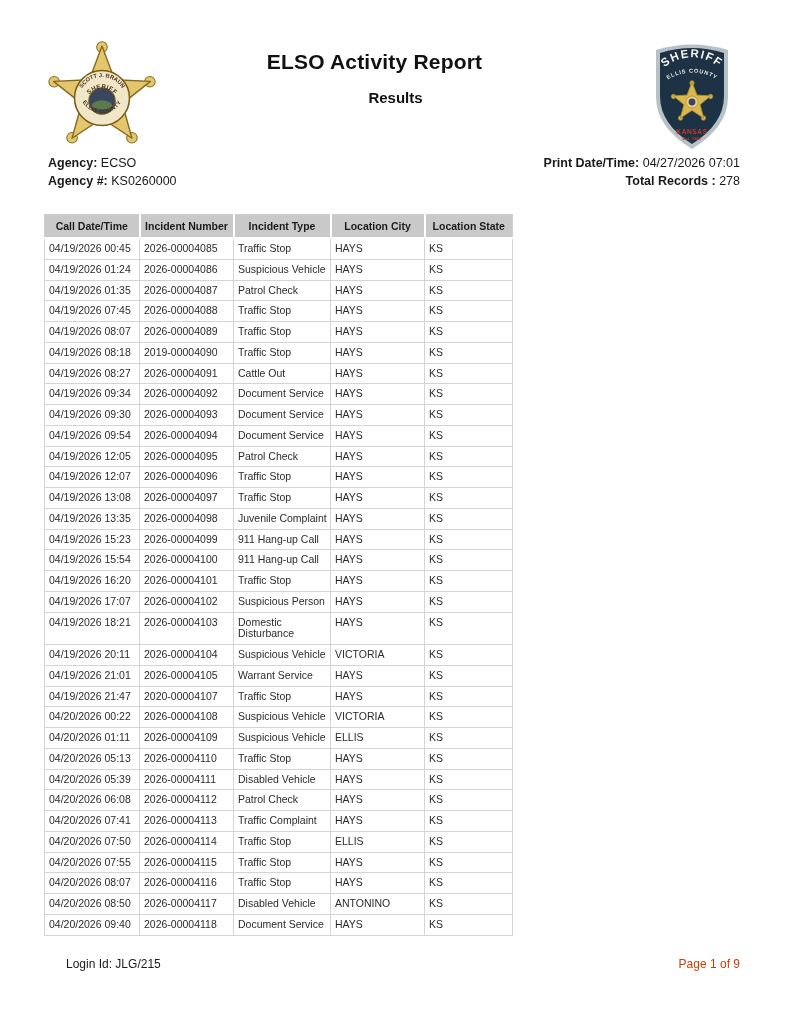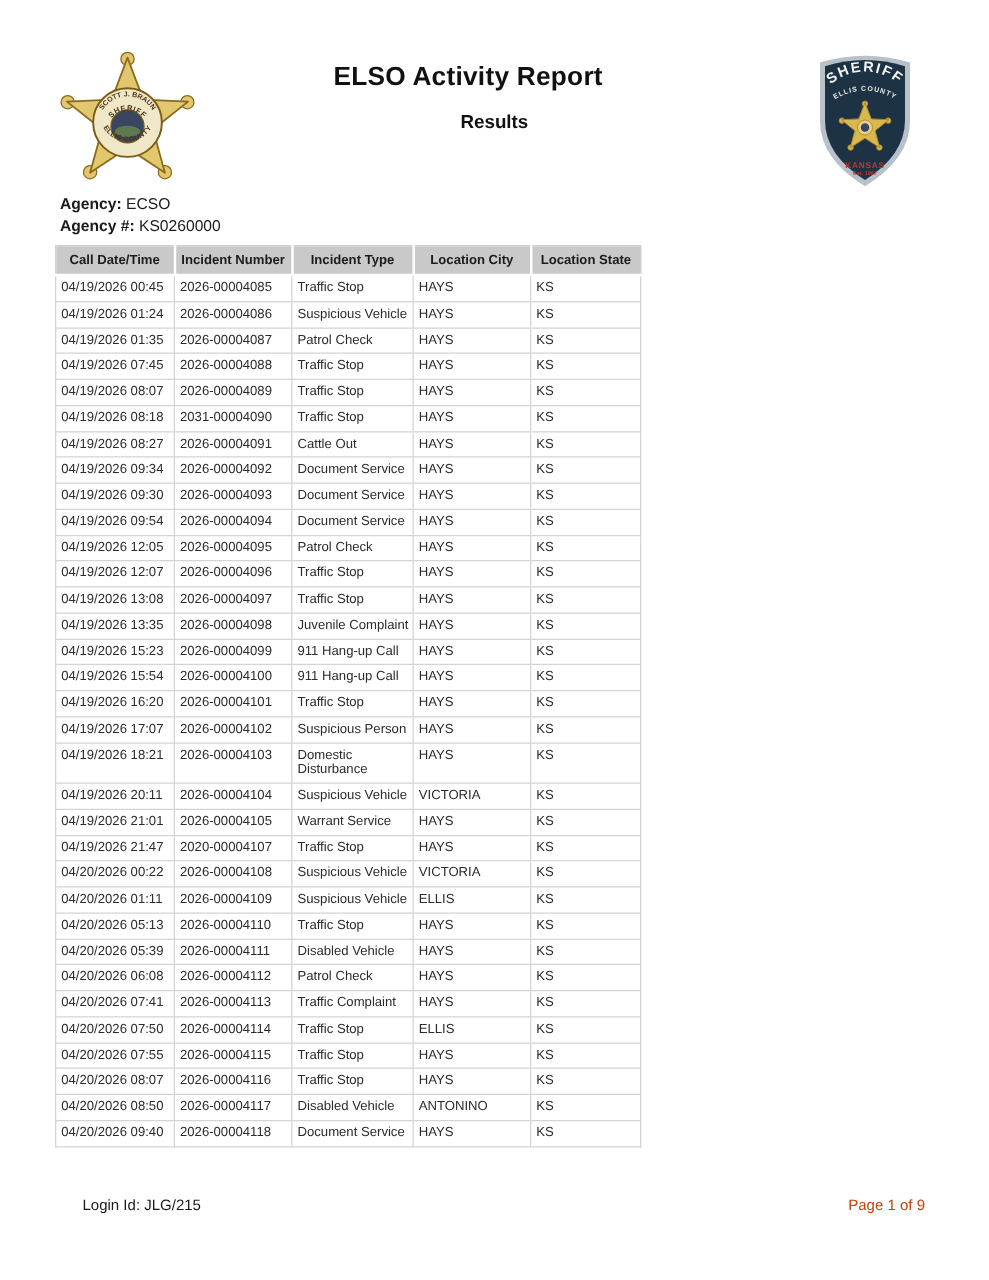--- a/index.html
+++ b/index.html
@@ -13,21 +13,21 @@
          font-size:21px;font-weight:bold;color:#111;letter-spacing:.2px;}
   .subtitle{position:absolute;left:0;top:89px;width:791px;text-align:center;
             font-size:15px;font-weight:bold;color:#111;}
 
   .agency-block{position:absolute;left:48px;top:155px;font-size:12.5px;line-height:17.5px;color:#1a1a1a;}
   .print-block{position:absolute;right:51px;top:155px;font-size:12.5px;line-height:17.5px;
                color:#1a1a1a;text-align:right;}
   .lbl{font-weight:bold;}
 
   
-  .tablewrap{position:absolute;left:44px;top:196px;width:468px;}
+  .tablewrap{position:absolute;left:44px;top:214px;width:468px;}
   table.report{border-collapse:collapse;width:468px;table-layout:fixed;font-size:10.5px;color:#2b2b2b;}
   table.report th{background:#c9c9c9;font-weight:bold;text-align:center;color:#1c1c1c;
       padding:5px 2px;font-size:10.5px;
       border-left:2px solid #fff;border-right:2px solid #fff;border-bottom:2px solid #fff;
       border-top:1px solid #cfcfcf;}
   table.report th:first-child{border-left:1px solid #cfcfcf;}
   table.report th:last-child{border-right:1px solid #cfcfcf;}
   table.report td{border:1px solid #d4d4d4;padding:4px 3px 4px 4px;line-height:1.12;
       vertical-align:top;overflow:hidden;}
 
@@ -107,20 +107,28 @@
 
   <div class="agency-block">
     <div>
       <span class="lbl">Agency:</span><span> ECSO</span>
     </div>
     <div>
       <span class="lbl">Agency #:</span><span> KS0260000</span>
     </div>
   </div>
 
+  <div class="print-block">
+    <div>
+      <span class="lbl">Print Date/Time:</span><span> 04/27/2026 07:01</span>
+    </div>
+    <div>
+      <span class="lbl">Total Records :</span><span> 278</span>
+    </div>
+  </div>
 
   <div class="tablewrap">
     <table class="report">
       <colgroup>
         <col style="width:95px">
           <col style="width:94px">
           <col style="width:97px">
         <col style="width:94px">
           <col style="width:88px">
       </colgroup>
@@ -164,21 +172,21 @@
           </tr>
           <tr>
             <td>04/19/2026 08:07</td>
             <td>2026-00004089</td>
             <td>Traffic Stop</td>
             <td>HAYS</td>
             <td>KS</td>
           </tr>
           <tr>
             <td>04/19/2026 08:18</td>
-            <td>2031-00004090</td>
+            <td>2019-00004090</td>
             <td>Traffic Stop</td>
             <td>HAYS</td>
             <td>KS</td>
           </tr>
           <tr>
             <td>04/19/2026 08:27</td>
             <td>2026-00004091</td>
             <td>Cattle Out</td>
             <td>HAYS</td>
             <td>KS</td>

